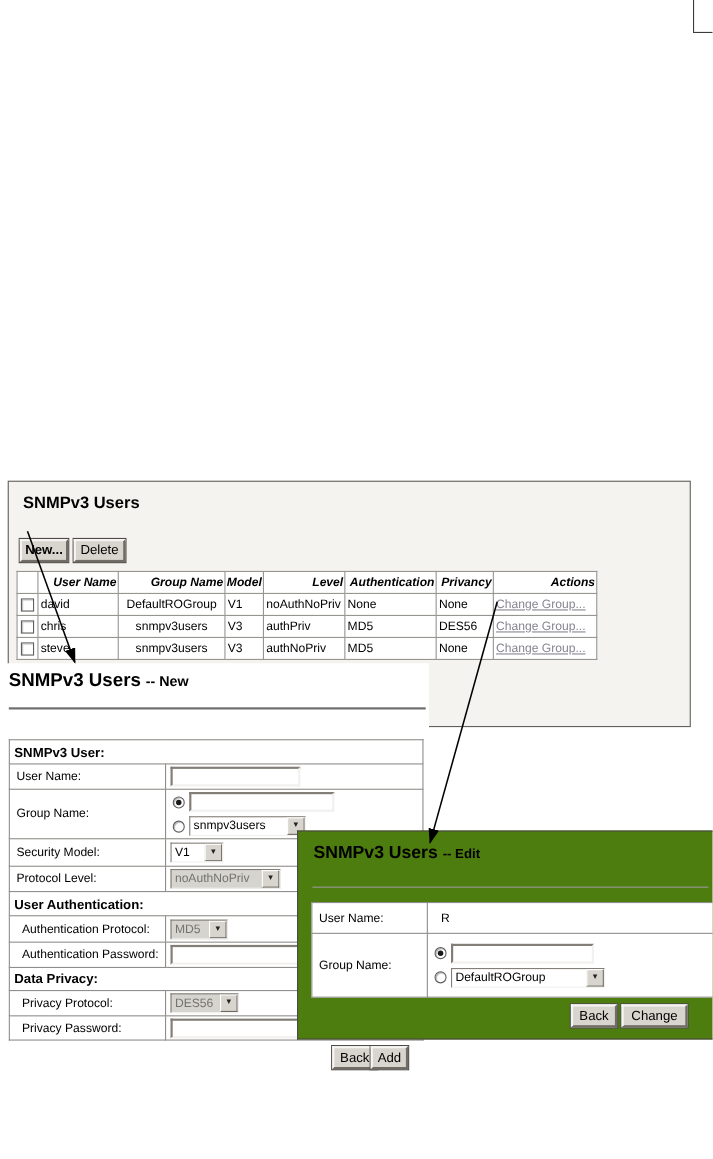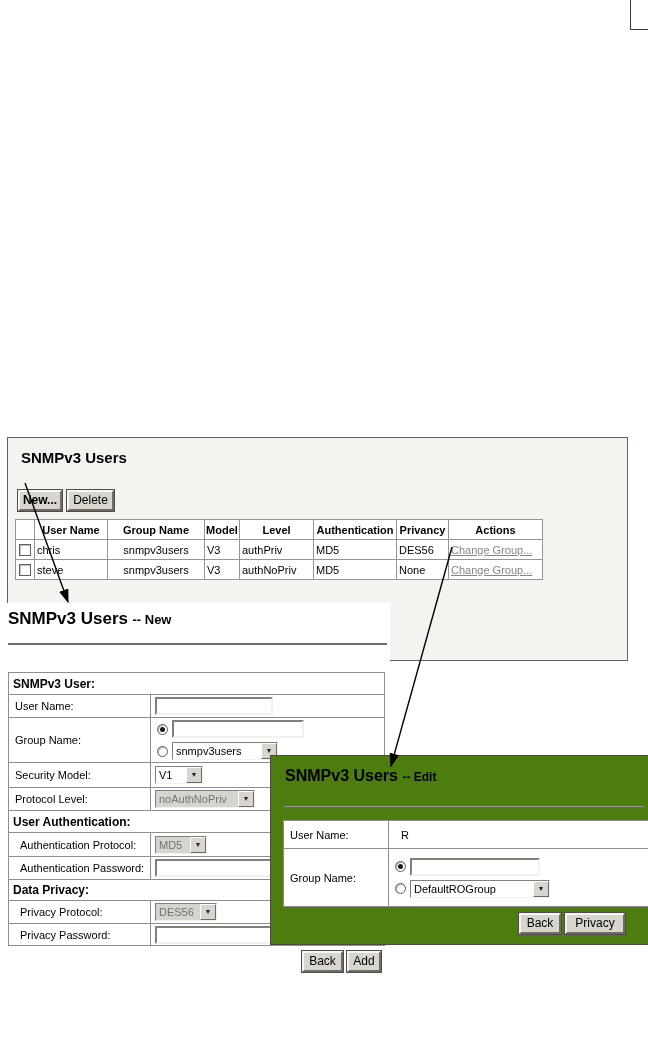--- a/index.html
+++ b/index.html
@@ -66,21 +66,21 @@
   #users-title { position:absolute; left:13px; top:11px; font-size:15px; font-weight:bold; }
 
   .users-table {
     position:absolute; left:7px; top:81px; border-collapse:collapse; background:#fff;
     font-size:11px; table-layout:fixed;
   }
   .users-table th, .users-table td {
     border:1px solid #969590; padding:0 2px; height:20px;
     overflow:hidden; white-space:nowrap; vertical-align:middle;
   }
-  .users-table th { font-weight:bold; text-align:center; padding:0 1px; }
+  .users-table th { font-weight:bold; text-align:right; padding:0 1px;font-style:italic; }
   .tc { text-align:center; }
   .lnk { color:#85858f; text-decoration:underline; cursor:pointer; font-size:11px; }
 
   
   #new-page { position:absolute; left:0; top:603px; width:390px; height:387px; background:#fff; z-index:2; }
   #edit-panel {
     position:absolute; left:270px; top:755px; width:378px; height:190px; background:#4d7c0f;
     border:1px solid #4c4a46; border-right:none; z-index:3; overflow:hidden;
   }
   .h-main { font-size:17px; font-weight:bold; }
@@ -133,20 +133,30 @@
           <th>Model</th>
           <th>Level</th>
           <th>Authentication</th>
           <th>Privancy</th>
           <th>Actions</th>
         </tr>
       </thead>
       <tbody>
         <tr>
           <td class="tc"><span class="cb"></span></td>
+          <td>david</td>
+          <td class="tc">DefaultROGroup</td>
+          <td>V1</td>
+          <td>noAuthNoPriv</td>
+          <td>None</td>
+          <td>None</td>
+          <td><a class="lnk">Change Group...</a></td>
+        </tr>
+        <tr>
+          <td class="tc"><span class="cb"></span></td>
           <td>chris</td>
           <td class="tc">snmpv3users</td>
           <td>V3</td>
           <td>authPriv</td>
           <td>MD5</td>
           <td>DES56</td>
           <td><a class="lnk">Change Group...</a></td>
         </tr>
         <tr>
           <td class="tc"><span class="cb"></span></td>
@@ -247,21 +257,21 @@
         </td>
       </tr>
       <tr style="height:22px">
         <td class="lbl2">Privacy Password:</td>
         <td class="val"><input class="tb" style="width: 118px;"></td>
       </tr>
     </tbody>
       </table>
 
     <button type="button" class="btn3d" style="left:302px; top:348px; width:41px; height:21px;">Back</button>
-    <button type="button" class="btn3d" style="left:347px; top:348px; width:34px; height:21px;">Add</button>
+    <button type="button" class="btn3d" style="left:337px; top:348px; width:34px; height:21px;">Add</button>
   </div>
 
   <div id="edit-panel">
     <div style="position:absolute; left:14px; top:11px;">
       <span class="h-main-sm">SNMPv3 Users</span>
       <span class="h-suffix-sm">-- Edit</span>
     </div>
     <div class="rule" style="left:13px; top:50px; width:360px; height:1px; background:#9a9a9a;"></div>
 
     <table class="form-table" style="position:absolute; left:12px; top:64px; width:380px;">
@@ -289,21 +299,21 @@
               <span class="sel-text">DefaultROGroup</span>
               <span class="sel-btn">▼</span>
             </span>
           </div>
         </td>
       </tr>
     </tbody>
       </table>
 
     <button type="button" class="btn3d" style="left:248px; top:157px; width:42px; height:21px;">Back</button>
-    <button type="button" class="btn3d" style="left:294px; top:157px; width:60px; height:21px;">Privacy</button>
+    <button type="button" class="btn3d" style="left:294px; top:157px; width:60px; height:21px;">Change</button>
   </div>
 
   <svg id="arrows" width="648" height="1054" viewBox="0 0 648 1054">
     <defs>
       <marker id="ah" markerWidth="12" markerHeight="9" refX="9" refY="3.5" orient="auto">
         <path d="M0,0 L10,3.5 L0,7 Z" fill="#000"></path>
       </marker>
     </defs>
     <line x1="25" y1="483" x2="68" y2="602" stroke="#000" stroke-width="1.4" marker-end="url(#ah)"></line>
     <line x1="452" y1="547" x2="391" y2="766" stroke="#000" stroke-width="1.4" marker-end="url(#ah)"></line>

